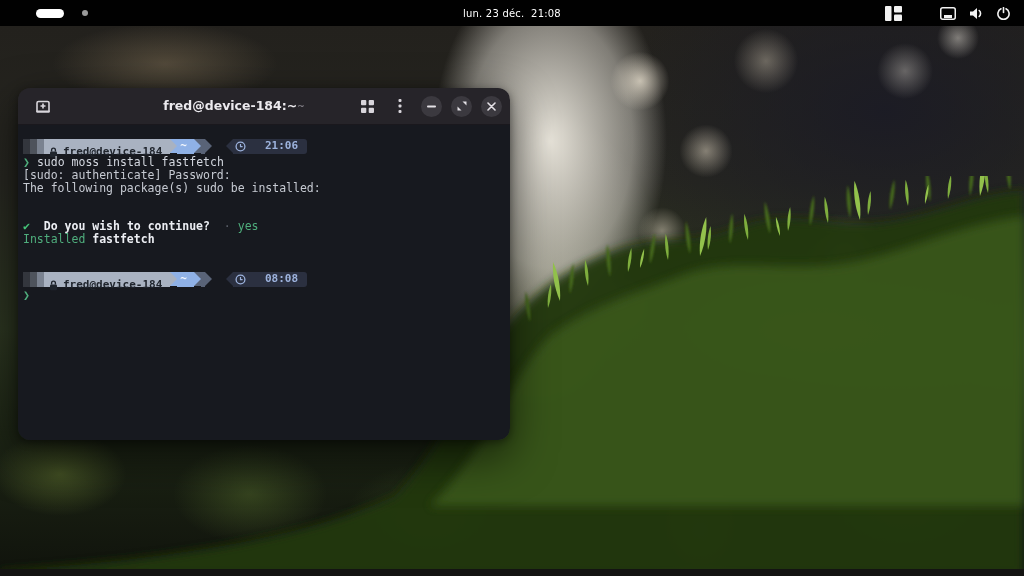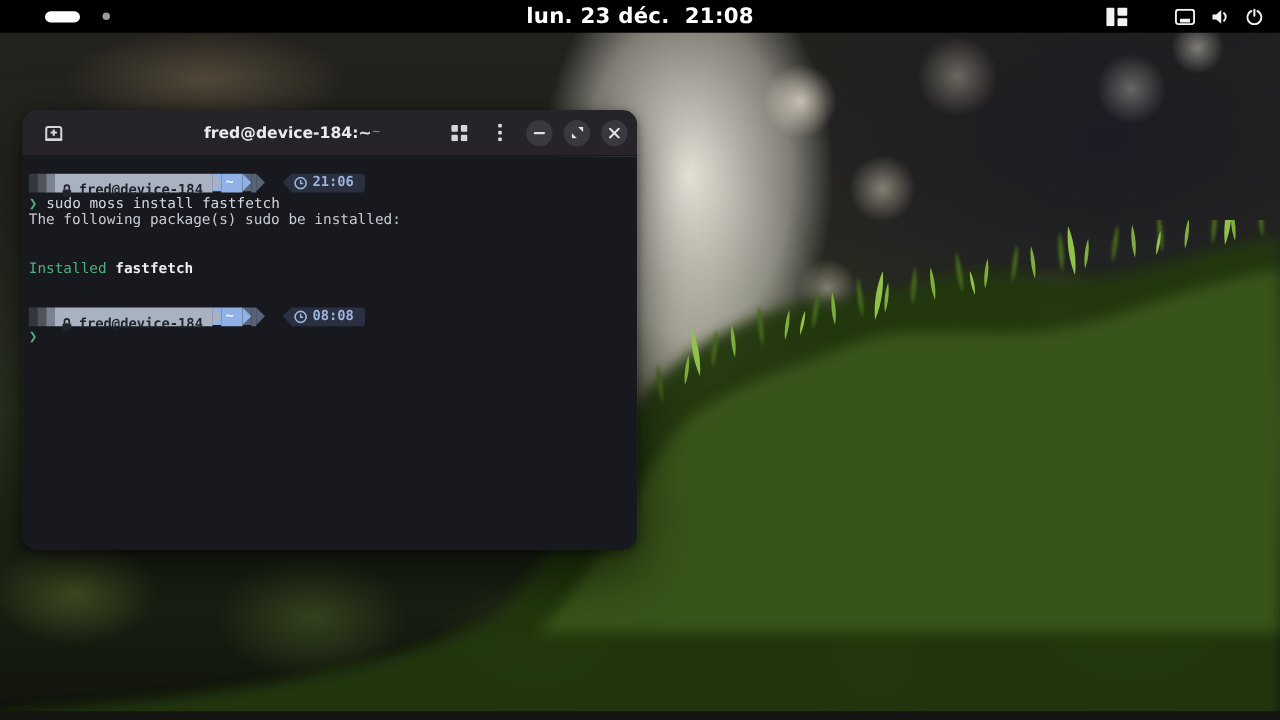--- a/index.html
+++ b/index.html
@@ -36,21 +36,21 @@
 
   
   .topbar {
     position:absolute; left:0; top:0; width:1024px; height:26px; background:#010101;
     color:#fff; z-index:50;
   }
   .workspaces { position:absolute; left:36px; top:0; height:26px; display:flex; align-items:center; gap:18px; }
   .ws-pill { width:28px; height:9px; border-radius:5px; background:#fff; }
   .ws-dot  { width:6px; height:6px; border-radius:3px; background:#9a9a9a; }
   .clock { position:absolute; left:0; right:0; top:0; height:26px; display:flex; align-items:center; justify-content:center;
-           font-size:17px; font-weight:700; letter-spacing:.2px; white-space:pre; }
+           font-size:10px; font-weight:400; letter-spacing:.2px; white-space:pre; }
   .tray { position:absolute; right:8px; top:0; height:26px; display:flex; align-items:center; }
   .tray svg { display:block; }
   .tray .tiling { margin-right:32px; }
   .sysgroup { display:flex; align-items:center; gap:13px; padding:0 6px; }
 
   
   .window {
     position:absolute; left:18px; top:88px; width:492px; height:352px;
     border-radius:12px; box-shadow:0 16px 44px rgba(0,0,0,.6), 0 2px 8px rgba(0,0,0,.4);
     display:flex; flex-direction:column; overflow:hidden; z-index:20;
@@ -85,21 +85,21 @@
   .pl-b3 { background:#7a8290; }
   .pl-main { background:#a9b2c1; color:#20252d; font-weight:700; display:flex; align-items:center; gap:5px; padding:12px 8px 0 5px; }
   .pl-arrow { width:0; height:0; border-top:7.5px solid transparent; border-bottom:7.5px solid transparent; border-left:7px solid; }
   .a1 { border-left-color:#a9b2c1; background:#8fb1e6; }
   .pl-dir { background:#8fb1e6; color:#f2f6fd; font-weight:700; padding:0 7px 0 3px; display:flex; align-items:center; }
   .a2 { border-left-color:#8fb1e6; background:#596377; }
   .pl-tail { width:4px; background:#596377; }
   .a3 { border-left-color:#596377; background:transparent; }
   .pl-time { margin-left:14px; display:flex; align-items:stretch; }
   .ta { width:0; height:0; border-top:7.5px solid transparent; border-bottom:7.5px solid transparent; border-right:7px solid #2b3040; }
-  .time-pill { background:#2b3040; color:#9db3dd; font-weight:700; display:flex; align-items:center; gap:4px;
+  .time-pill { background:#2b3040; color:#9db3dd; font-weight:700; display:flex; align-items:center; gap:19px;
                padding:0 9px 0 2px; border-radius:0 3px 3px 0; }
 
   .g   { color:#4fae7d; }
   .gb  { color:#45c579; font-weight:700; }
   .pv  { color:#b287d8; }
   .dim { color:#5c616b; }
   .b   { color:#eceef3; font-weight:700; }
   .txt { color:#c6cad2; }
   .prompt-char { color:#4fae7d; font-weight:700; margin-right:7px; }
 </style>
@@ -271,23 +271,25 @@
           <svg width="11" height="11" viewBox="0 0 11 11">
             <circle cx="5.5" cy="5.5" r="4.4" fill="none" stroke="#9db3dd" stroke-width="1.3"></circle>
             <path d="M5.5 3 V5.7 H7.6" fill="none" stroke="#9db3dd" stroke-width="1.2"></path>
           </svg>
           <span>21:06</span>
         </span>
       </span>
     </div>
 
     <div class="t-line"><span class="prompt-char">❯</span><span>sudo moss install fastfetch</span></div>
+    <div class="t-line txt"><span>[sudo: authenticate] Password:</span></div>
     <div class="t-line txt"><span>The following package(s) sudo be installed:</span></div>
     <div class="t-blank"></div>
     <div class="t-blank"></div>
+    <div class="t-line"><span class="gb">✔</span><span>  </span><span class="b">Do you wish to continue?</span><span>  </span><span class="dim">·</span><span> </span><span class="g">yes</span></div>
     <div class="t-line"><span class="g">Installed</span><span> </span><span class="b">fastfetch</span></div>
     <div class="t-blank"></div>
 
     <div class="promptline" style="margin-top:13px;">
       <span class="pl-b pl-b1"></span>
       <span class="pl-b pl-b2"></span>
       <span class="pl-b pl-b3"></span>
       <span class="pl-main">
         <svg width="9" height="11" viewBox="0 0 9 11">
           <path d="M2.6 4.5 V3 a1.9 1.9 0 0 1 3.8 0 V4.5" fill="none" stroke="#20252d" stroke-width="1.4"></path>

